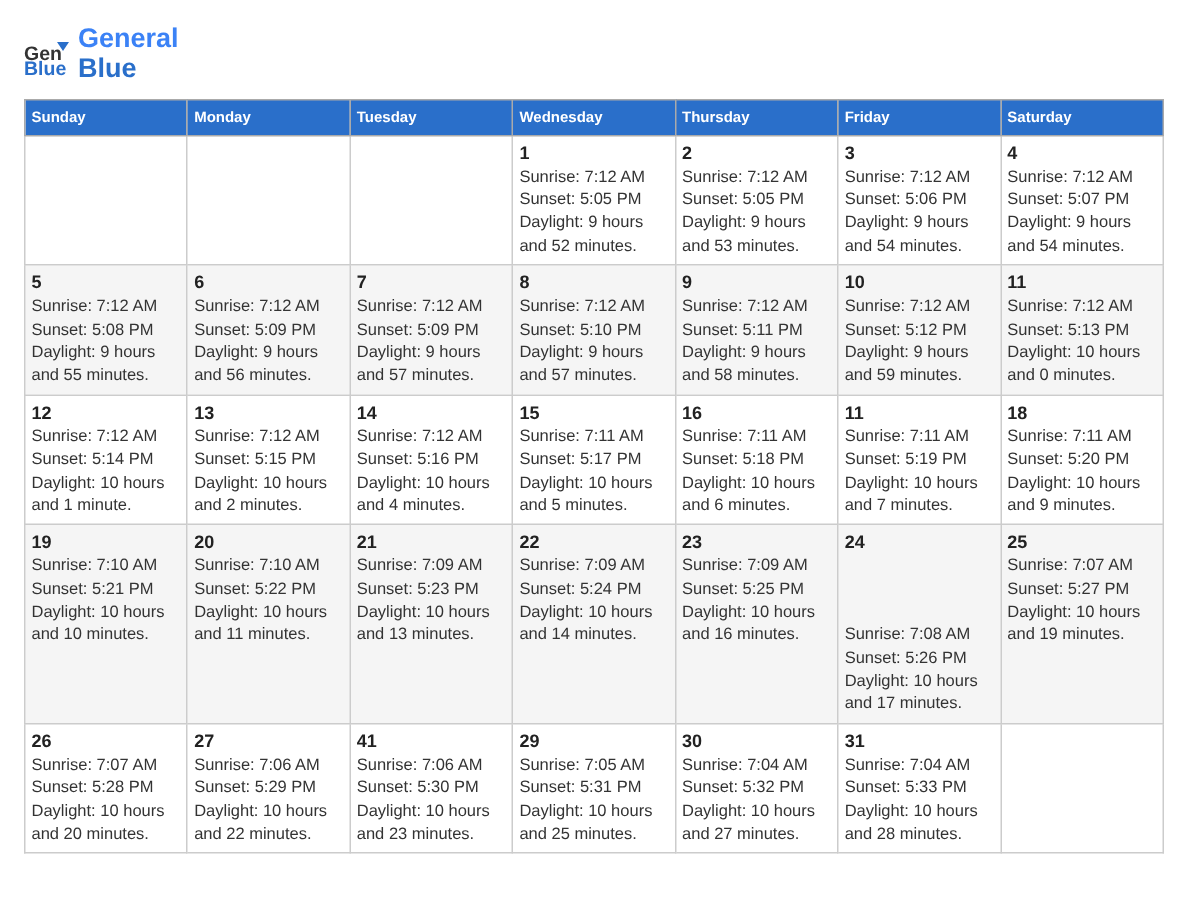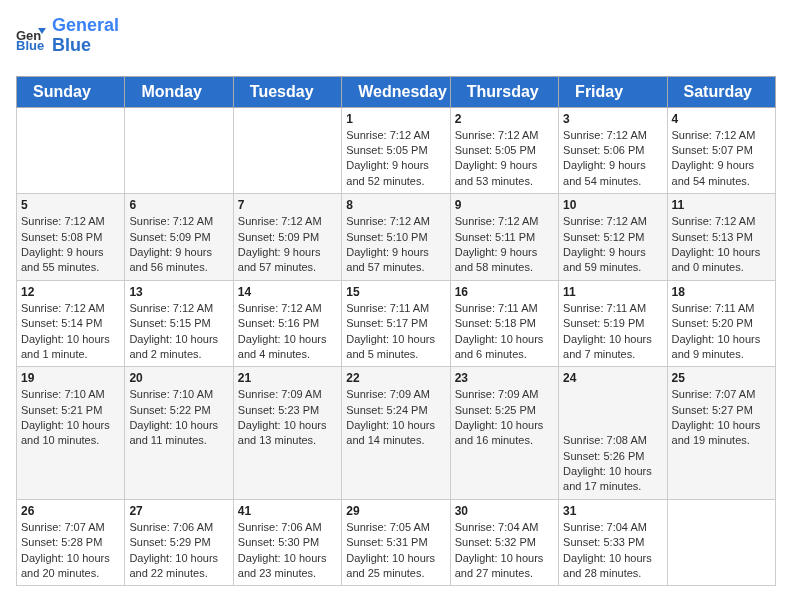--- a/index.html
+++ b/index.html
@@ -7,21 +7,21 @@
       font-family: Arial, sans-serif;
       background: #fff;
       width: 792px;
       min-height: 612px;
       padding: 16px;
     }
     .header {
       display: flex;
       justify-content: space-between;
       align-items: center;
-      margin-bottom: 20px;
+      margin-bottom: 10px;
     }
     .logo {
       display: flex;
       align-items: center;
     }
     .logo-text {
       font-size: 18px;
       font-weight: bold;
       color: #333;
       line-height: 1.1;
@@ -48,23 +48,23 @@
       color: #444;
     }
     table {
       width: 100%;
       border-collapse: collapse;
       table-layout: fixed;
     }
     thead th {
       background-color: #2a6fca;
       color: #fff;
-      font-size: 16px;
+      font-size: 10px;
       font-weight: bold;
-      padding: 6px 16px;
+      padding: 6px 4px;
       text-align: left;
       border: 1px solid #aaa;
     }
     tbody td {
       vertical-align: top;
       font-size: 10.5px;
       color: #222;
       padding: 4px 4px;
       border: 1px solid #ccc;
       height: 80px;

